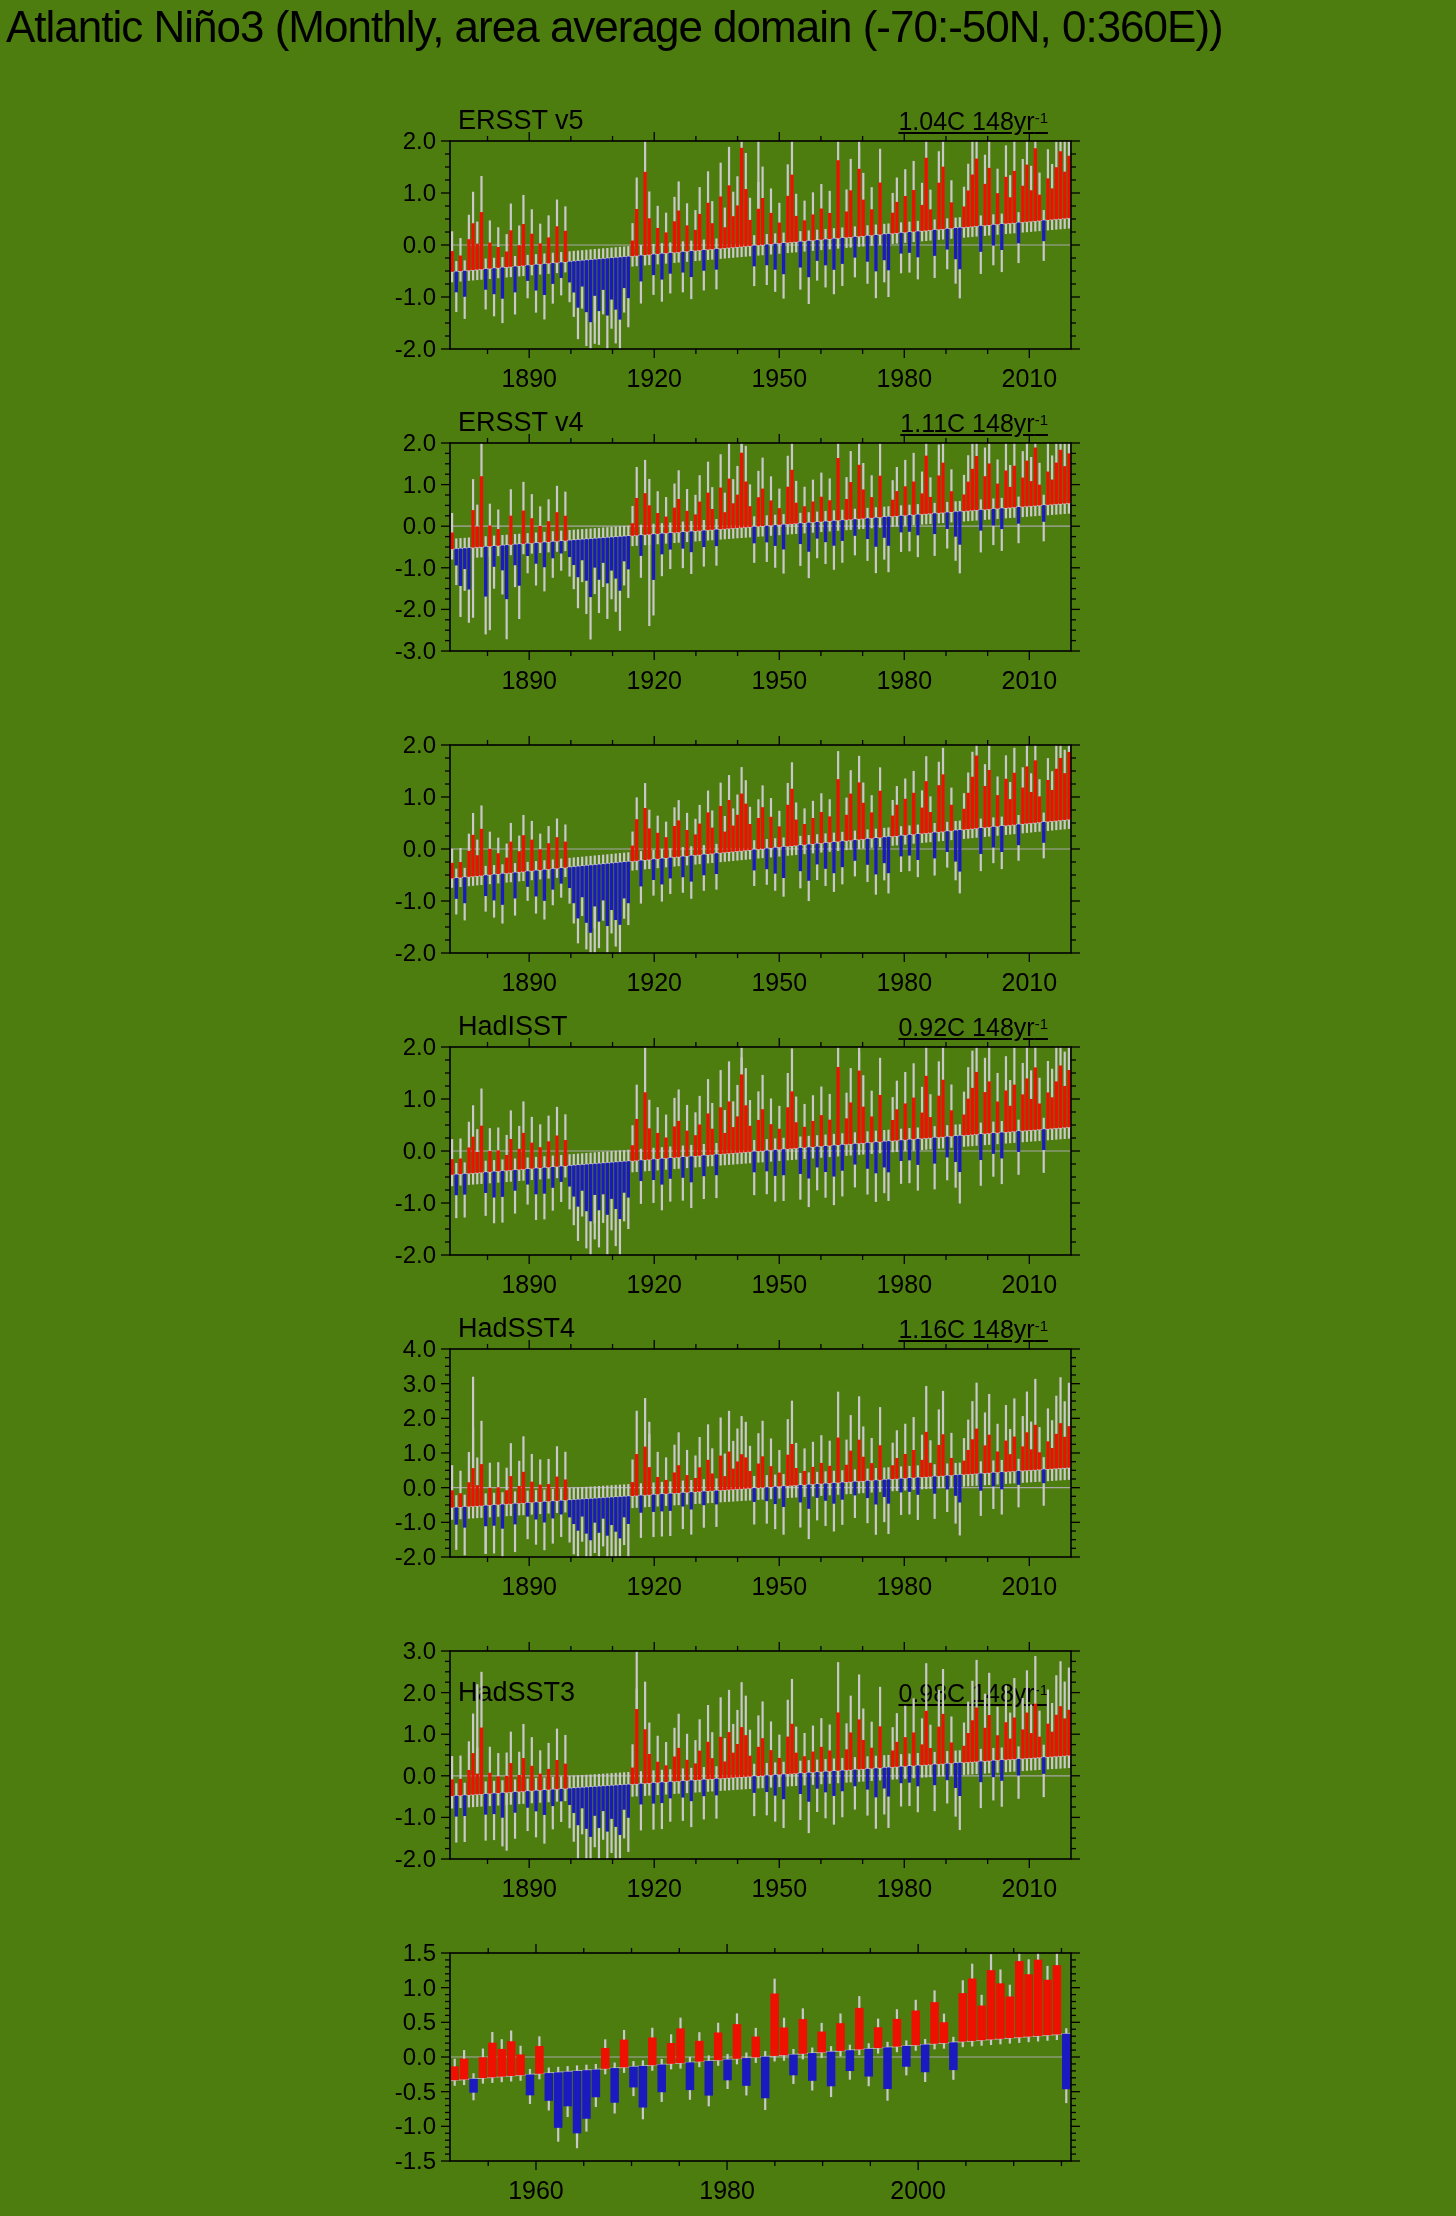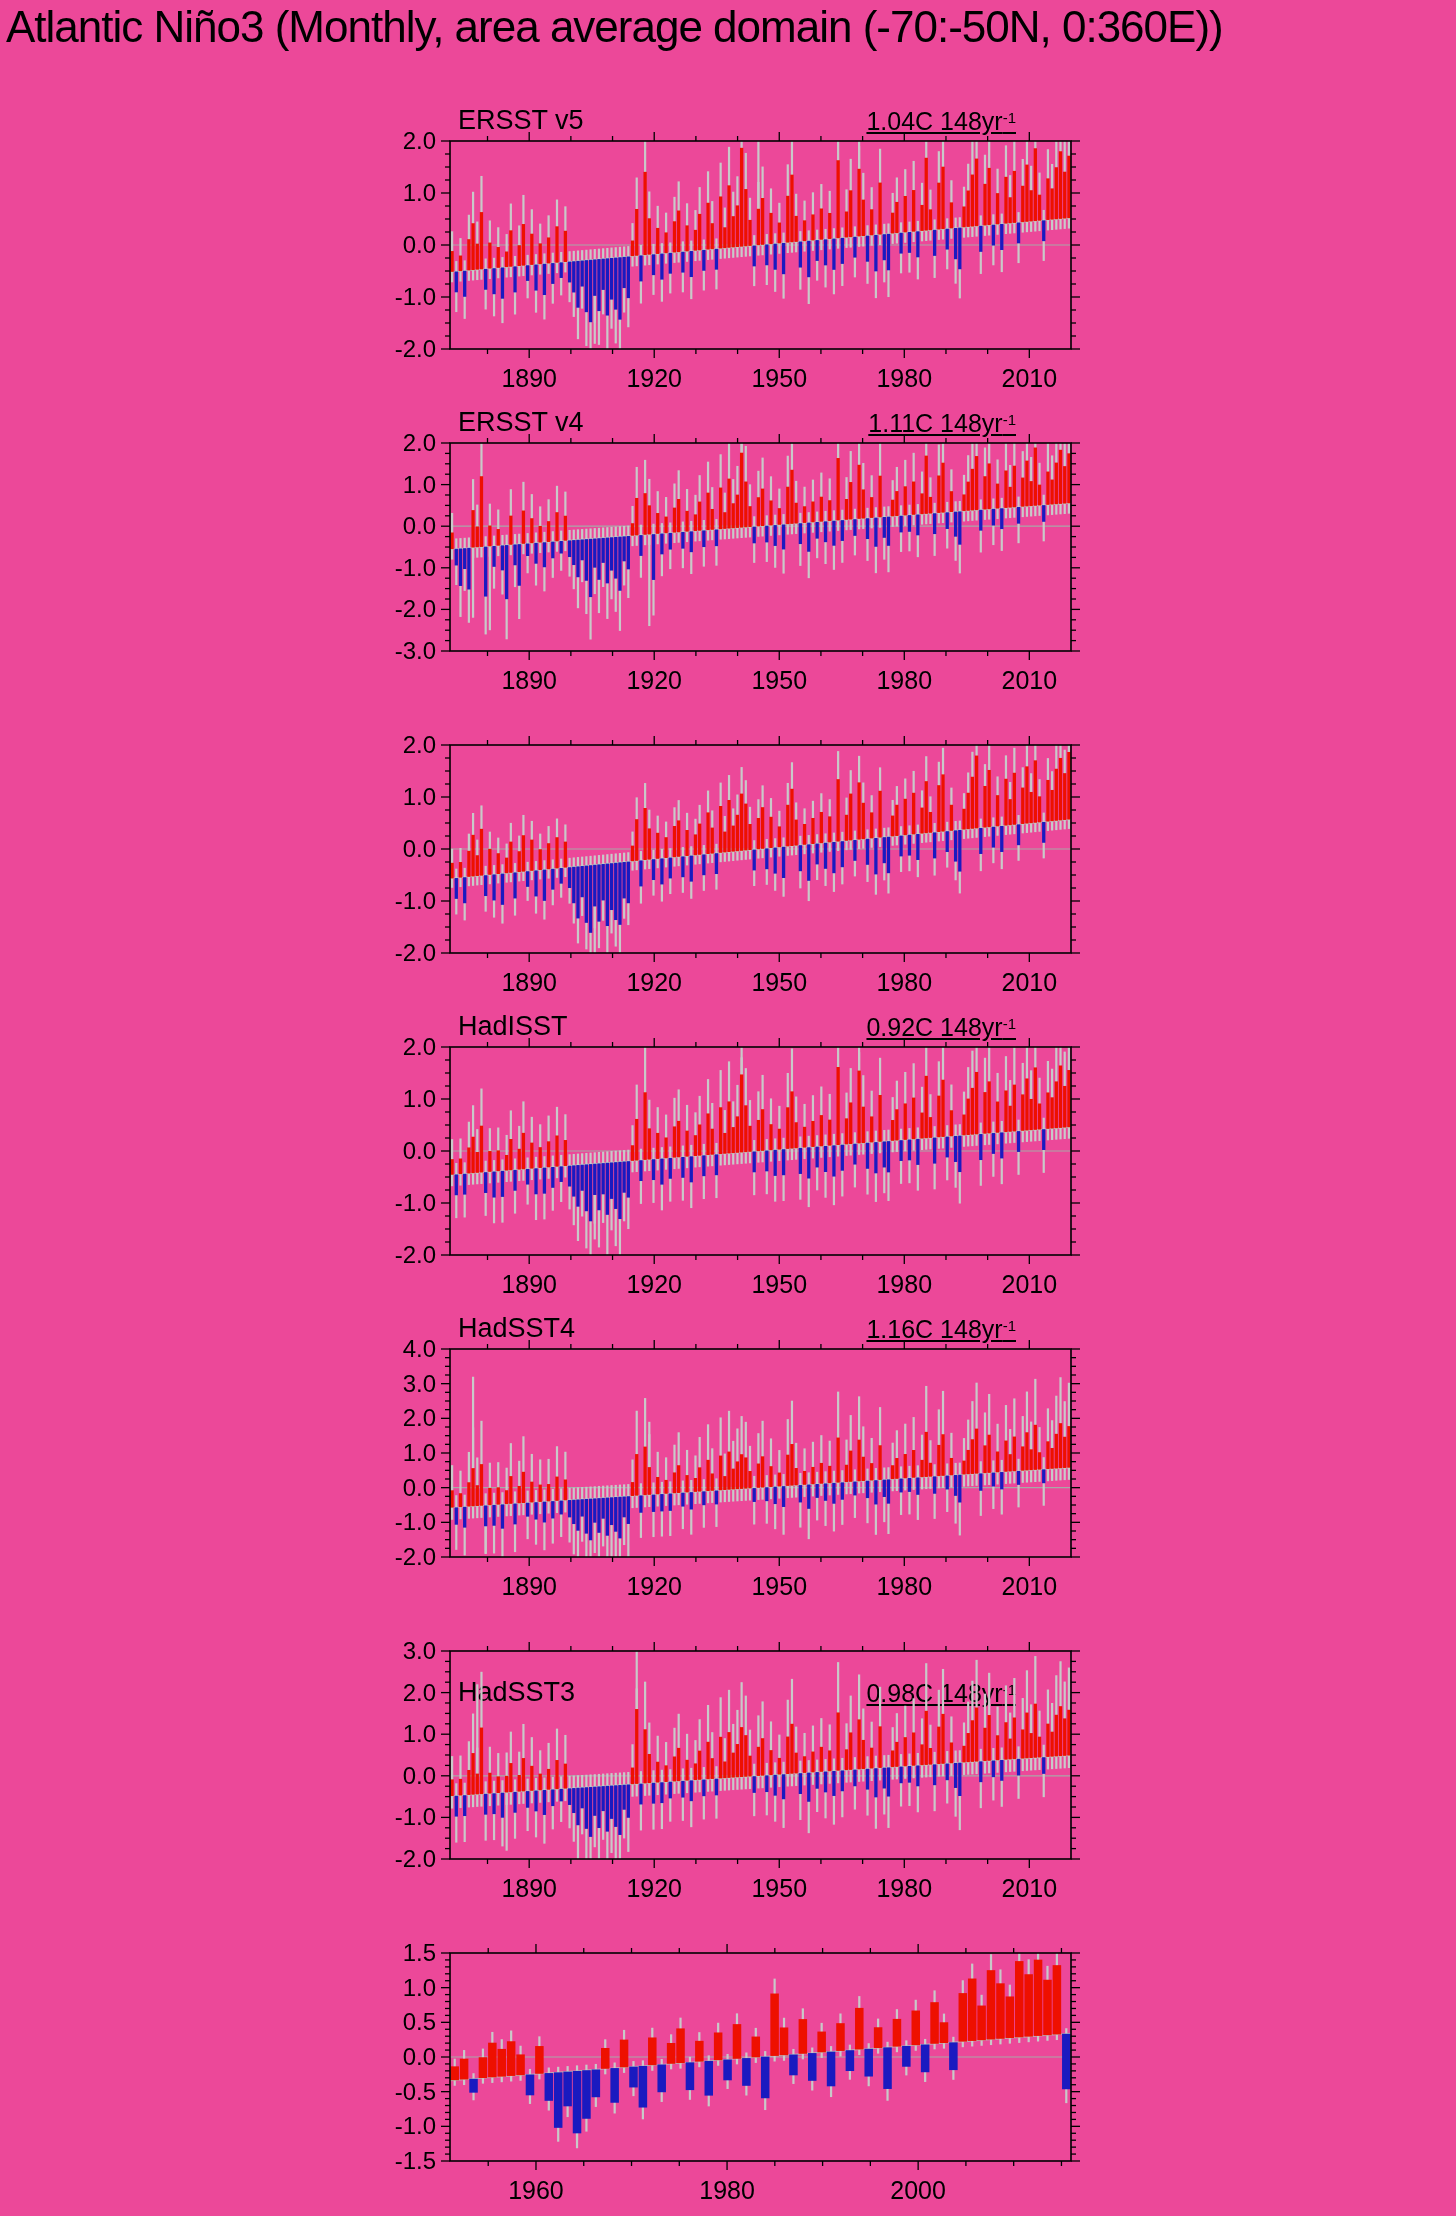--- a/index.html
+++ b/index.html
@@ -1,20 +1,20 @@
 <!DOCTYPE html>
 <html><head>
 <meta charset="utf-8">
 <style>
   html,body{margin:0;padding:0;background:#ffffff;}
-  #page{position:relative;width:1456px;height:2216px;background:#ec4899;overflow:hidden;
+  #page{position:relative;width:1456px;height:2216px;background:#4d7c0f;overflow:hidden;
         font-family:"Liberation Sans","DejaVu Sans",sans-serif;color:#000;}
   #figure-title{position:absolute;top:2px;left:6px;margin:0;font-size:44px;font-weight:400;
         letter-spacing:-1px;white-space:nowrap;}
-  .phead{position:absolute;left:0;width:1392px;height:32px;font-size:27px;}
+  .phead{position:absolute;left:0;width:1392px;height:32px;font-size:27px;padding-left:32px;}
   .pname{position:absolute;left:458px;top:0;white-space:nowrap;}
   .ptrend{position:absolute;right:376px;top:2px;font-size:25px;white-space:nowrap;text-decoration:underline;}
   .ptrend sup{font-size:15px;vertical-align:7px;}
   #charts-canvas{position:absolute;top:0;left:0;}
 </style>
 </head>
 <body>
 
 <div id="page">
   <h1 id="figure-title">Atlantic Niño3 (Monthly, area average domain (-70:-50N, 0:360E))</h1>

